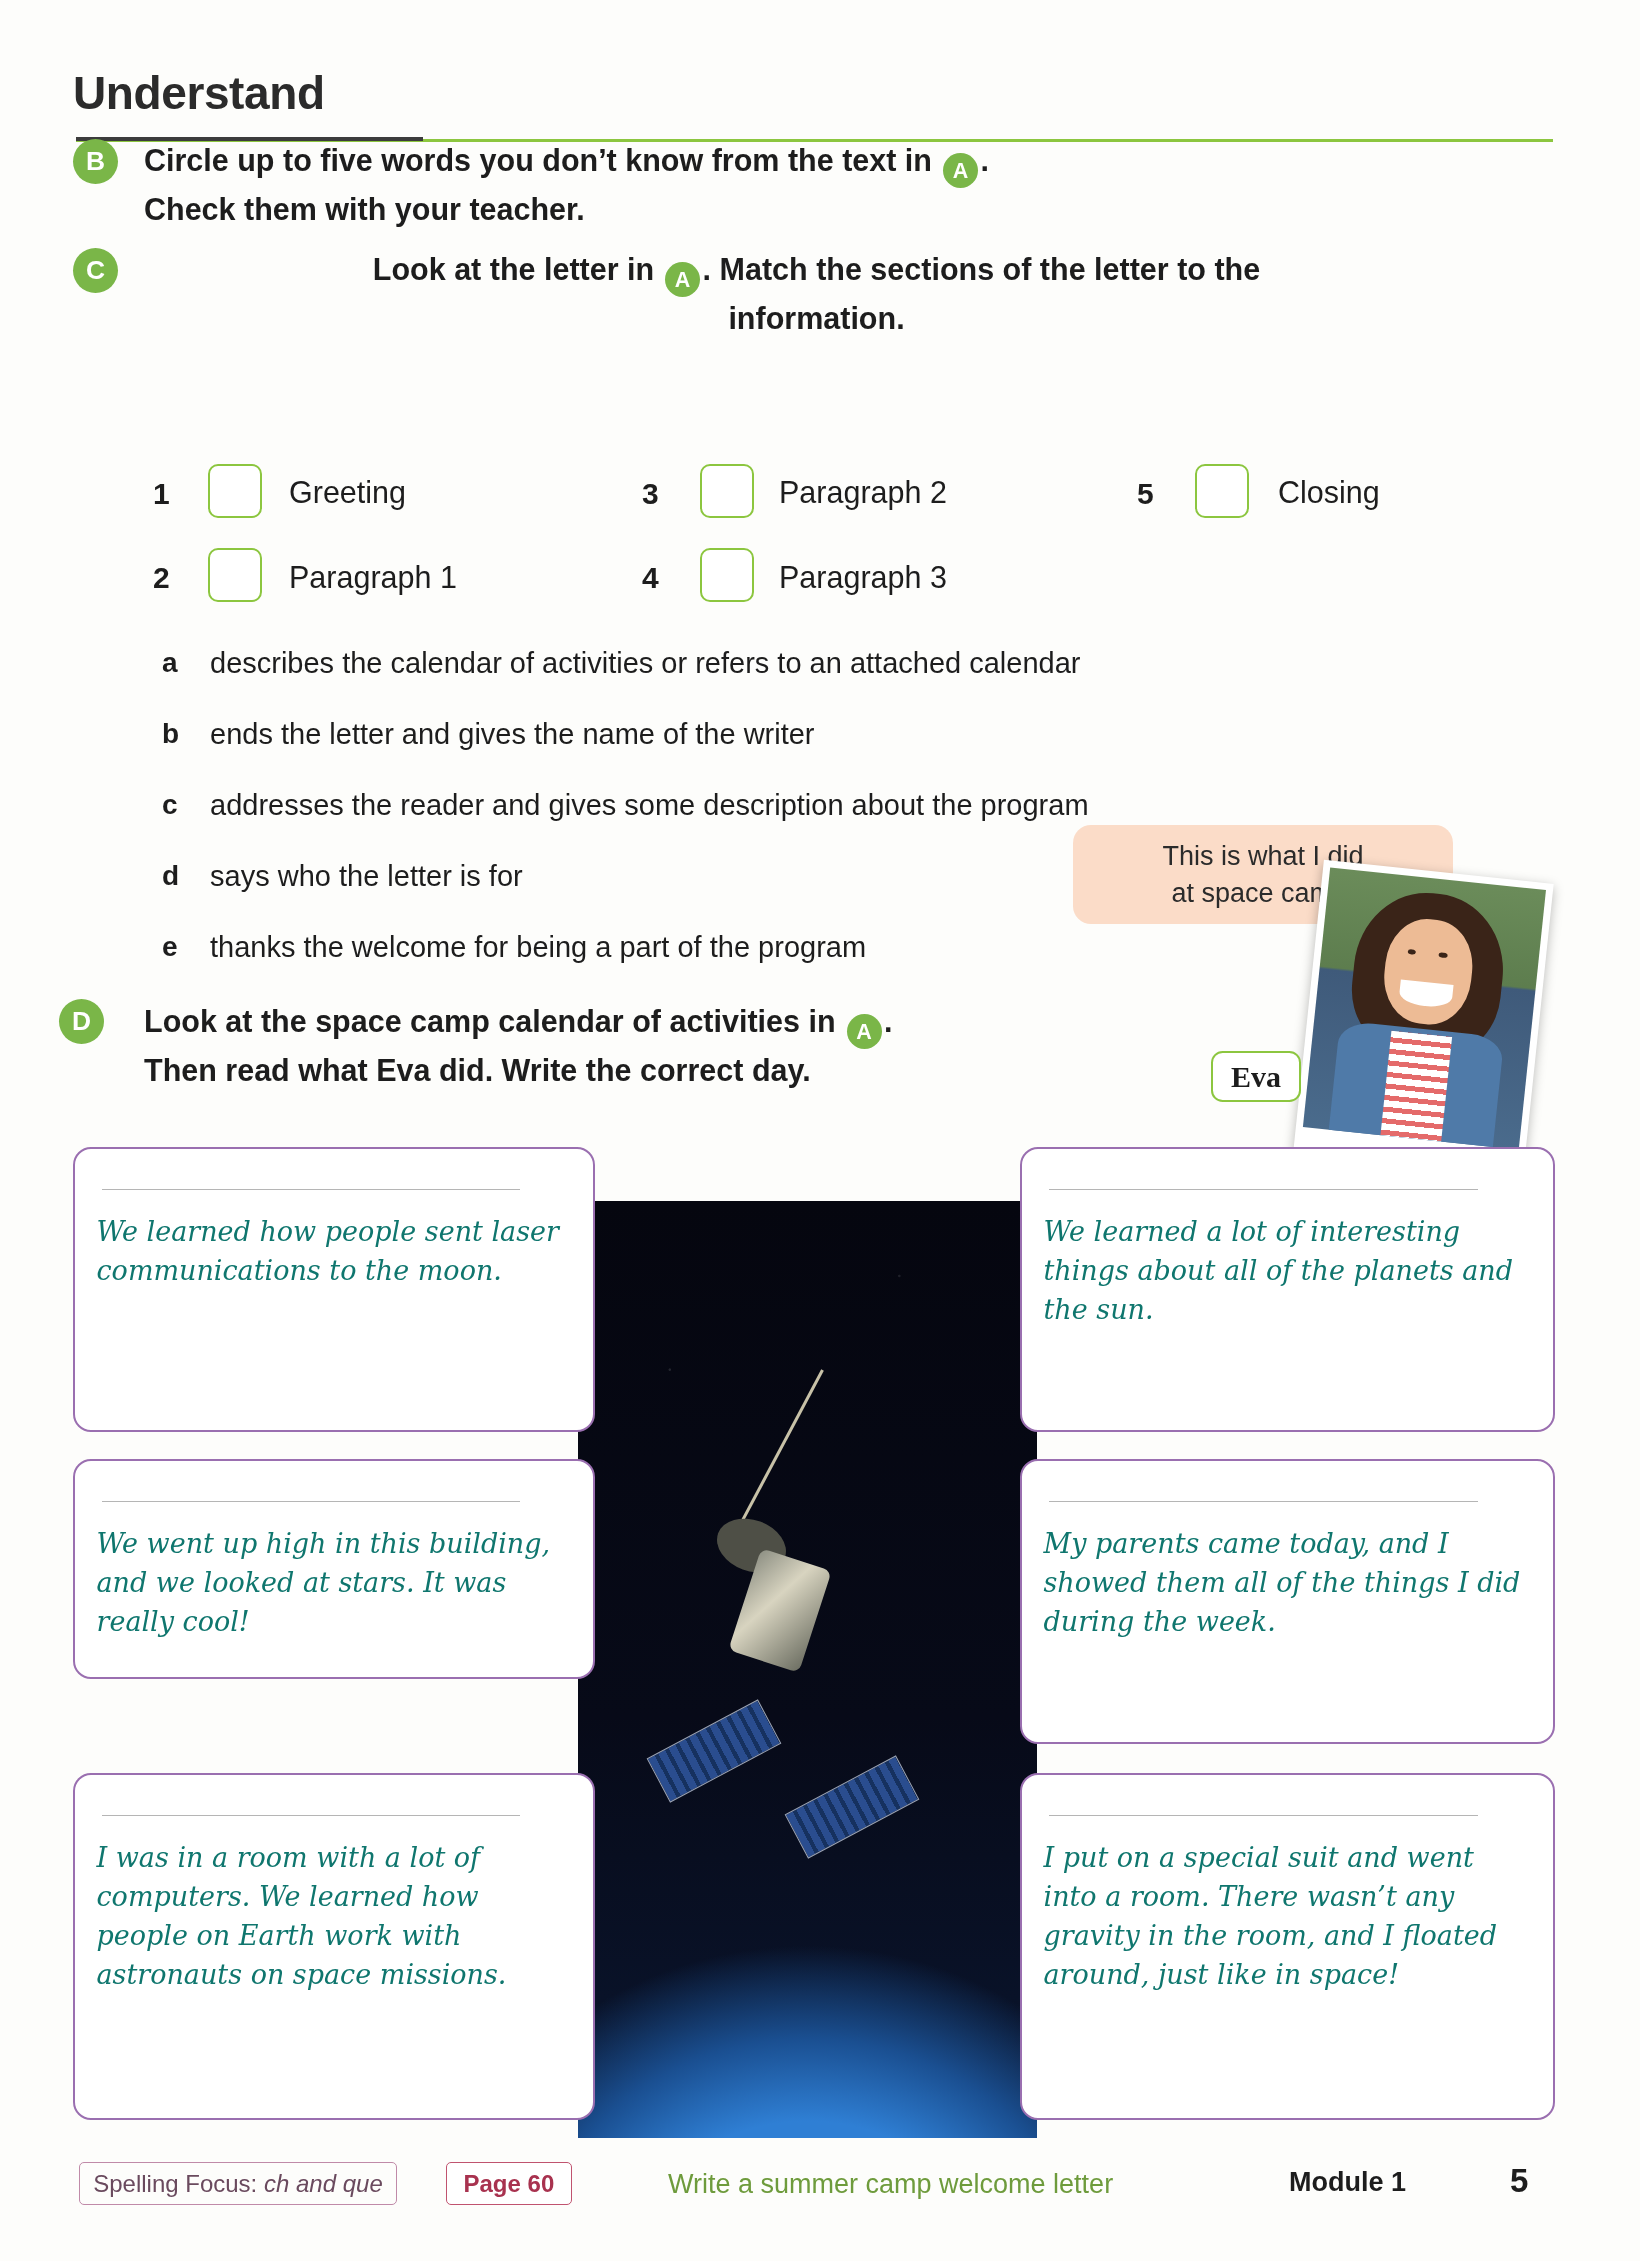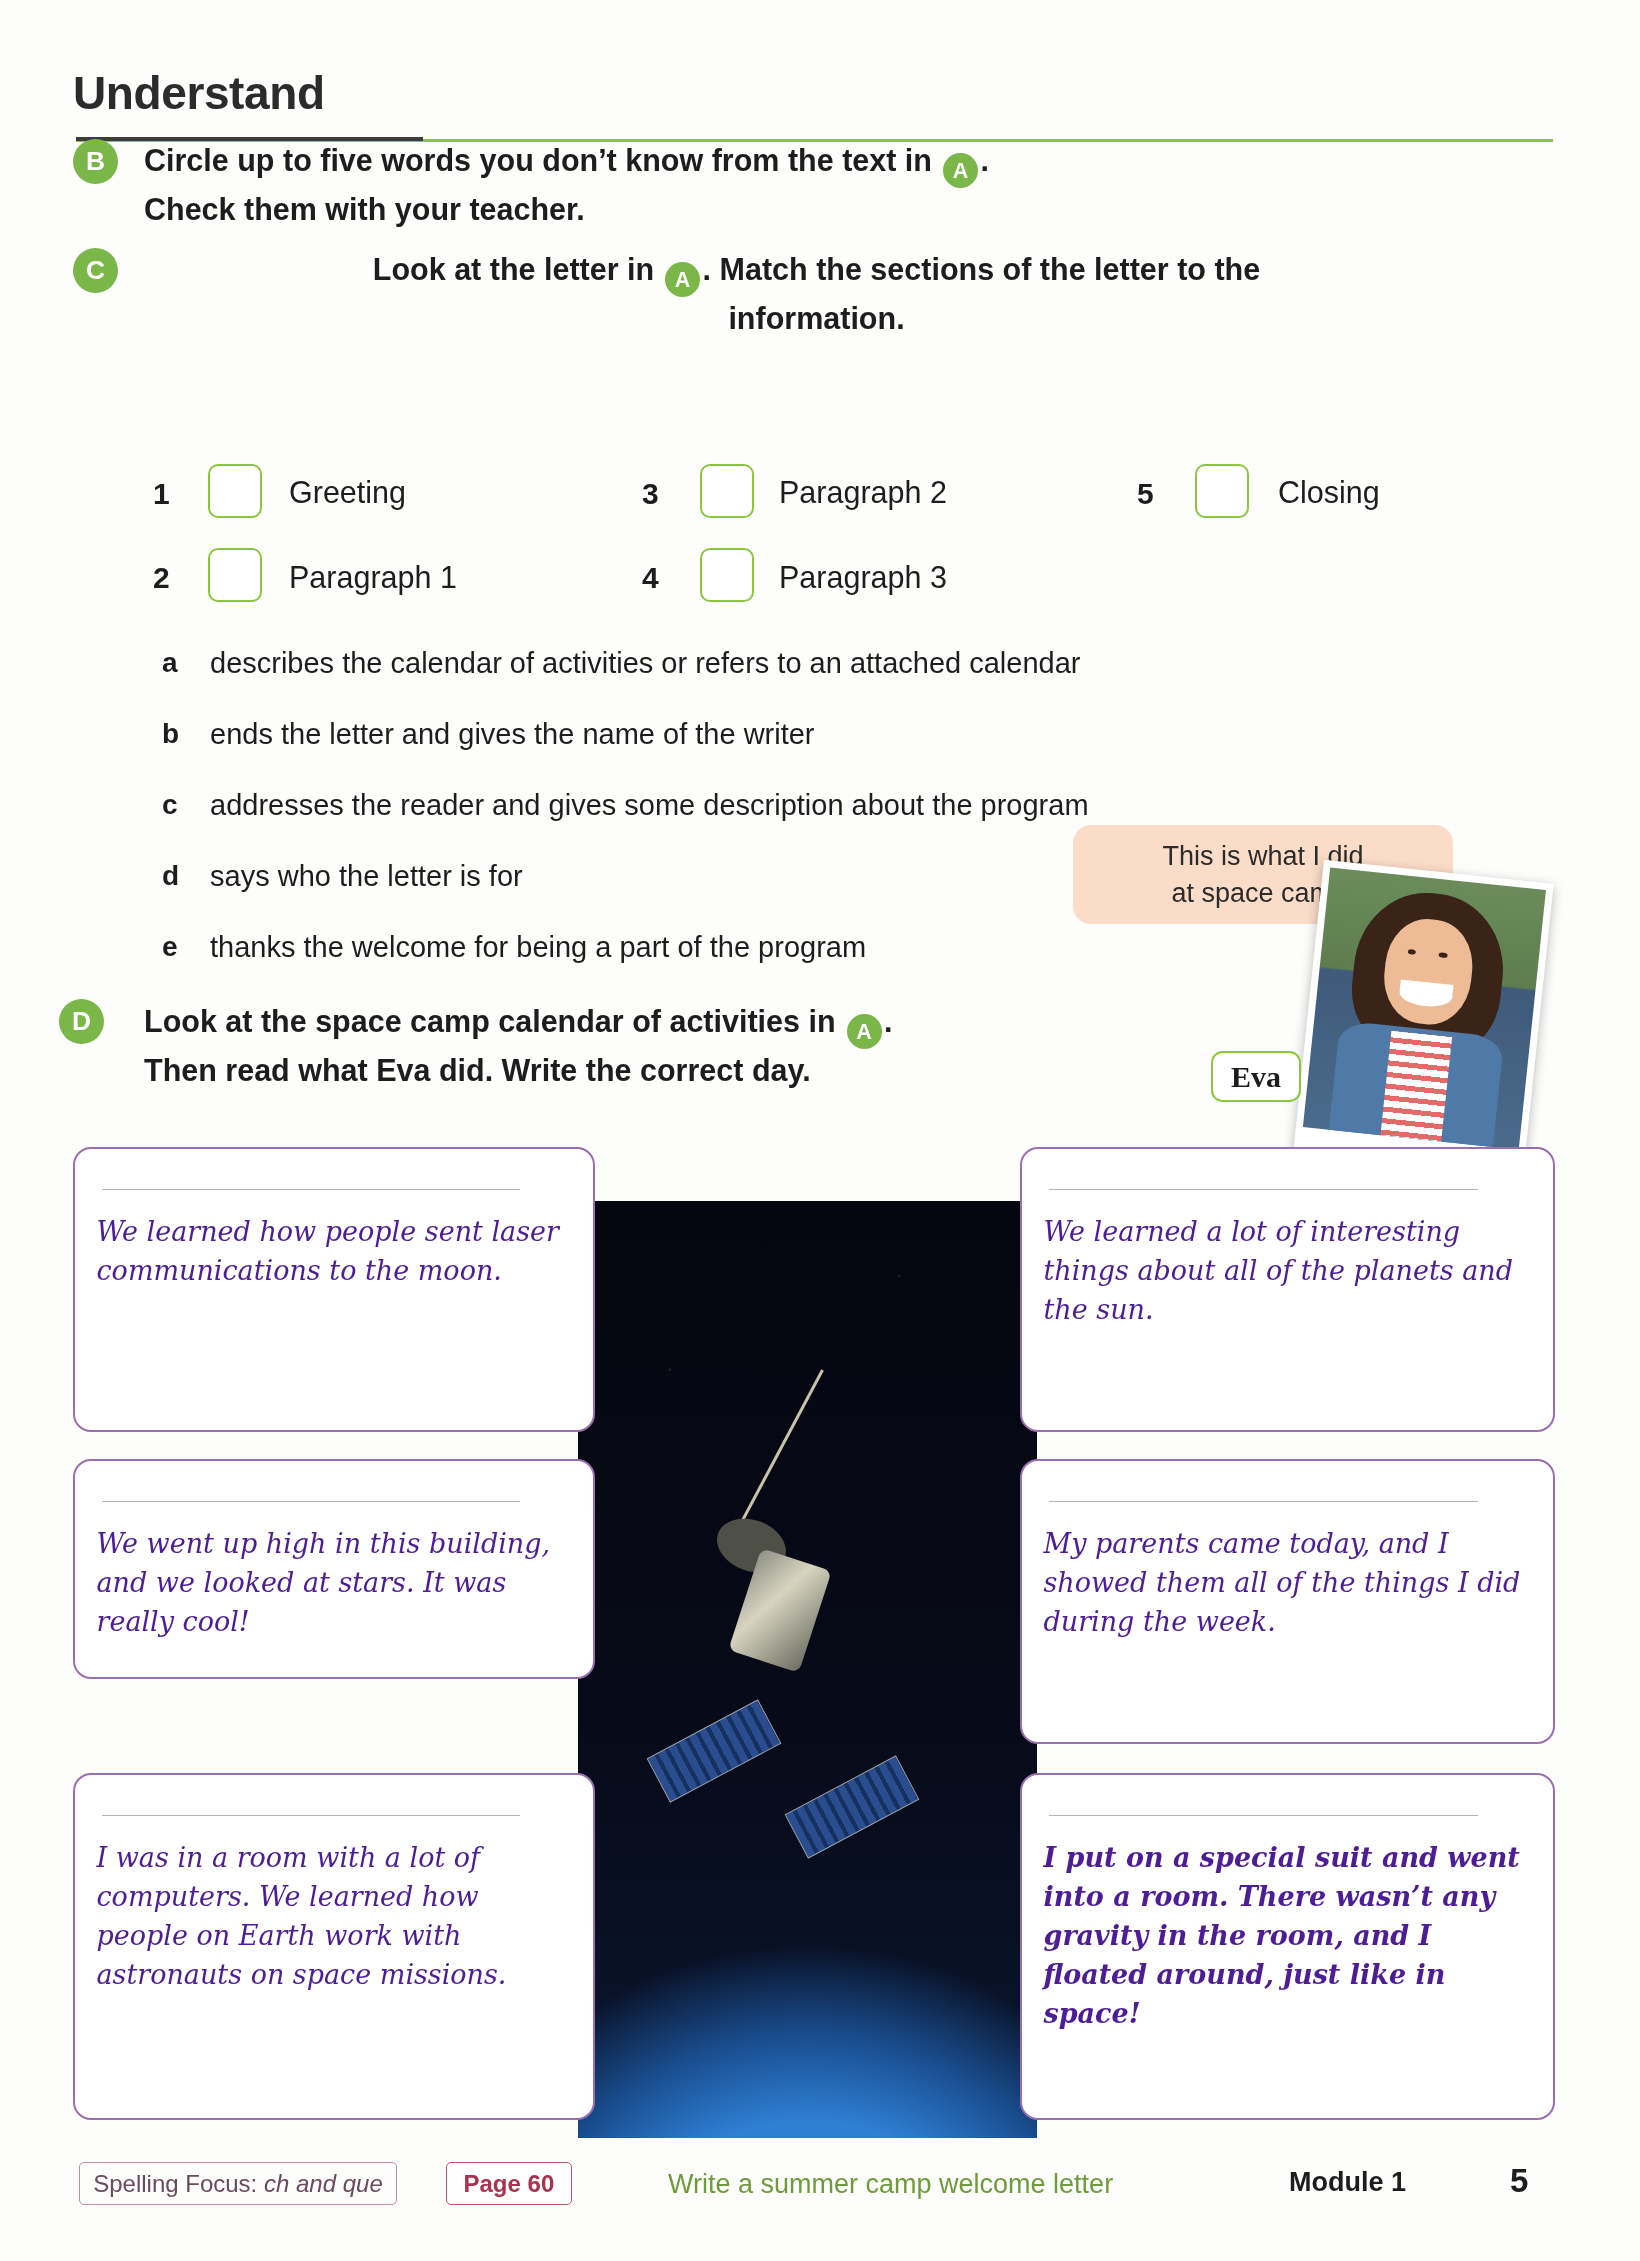--- a/index.html
+++ b/index.html
@@ -222,21 +222,21 @@
     width: 88%;
     height: 1.7px;
     background: #b5b5b5;
     margin: 21.5px 0 21.5px 5px;
   }
   .note-text {
     font-family: "DejaVu Serif", serif;
     font-style: italic;
     font-size: 27px;
     line-height: 1.45;
-    color: #4c1d95;
+    color: #0f766e;
   }
   
   .space-img {
     position: absolute;
     left: 578px;
     top: 1201px;
     width: 459px;
     height: 937px;
     background:
       radial-gradient(ellipse 120% 55% at 50% 118%, #2f7fd4 0 36%, #1a4f91 52%, rgba(10,12,30,0) 70%),
@@ -448,21 +448,21 @@
   <div class="note" style="left:1020px; top:1147px; width:535px; height:285px;">
     <div class="note-line"></div>
     <div class="note-text">We learned a lot of interesting things about all of the planets and the sun.</div>
   </div>
 
   <div class="note" style="left:1020px; top:1459px; width:535px; height:285px;">
     <div class="note-line"></div>
     <div class="note-text">My parents came today, and I showed them all of the things I did during the week.</div>
   </div>
 
-  <div class="note" style="left:1020px; top:1773px; width:535px; height:347px;font-weight:bold;">
+  <div class="note" style="left:1020px; top:1773px; width:535px; height:347px;">
     <div class="note-line"></div>
     <div class="note-text">I put on a special suit and went into a room. There wasn’t any gravity in the room, and I floated around, just like in space!</div>
   </div>
 
   <div class="footer-box">
     <span>Spelling Focus:</span>
     <i>ch and que</i>
   </div>
   <div class="footer-page">Page 60</div>
   <div class="footer-center">Write a summer camp welcome letter</div>

